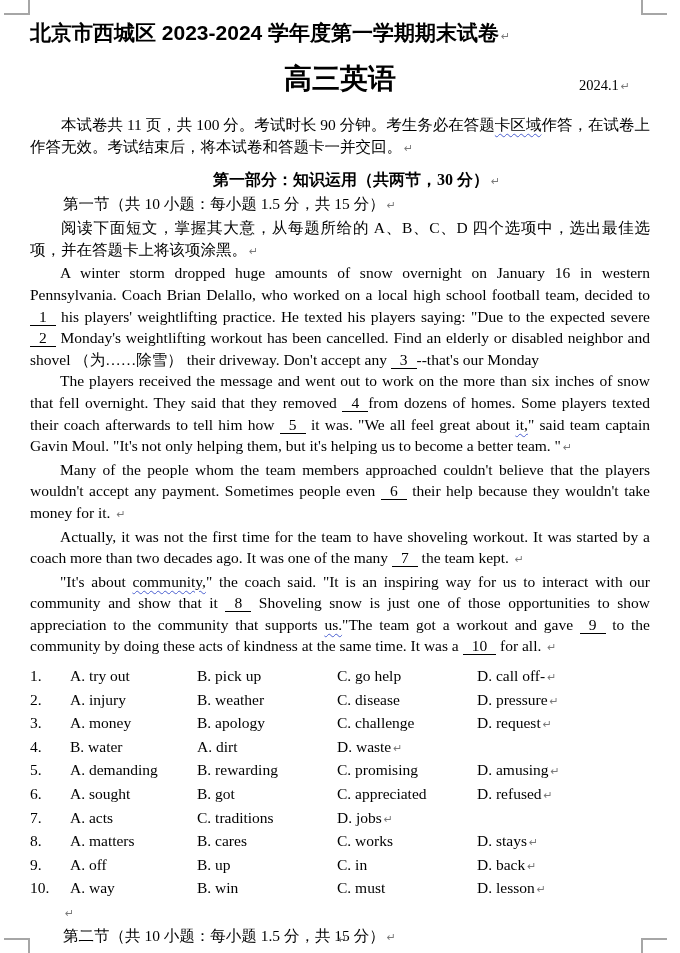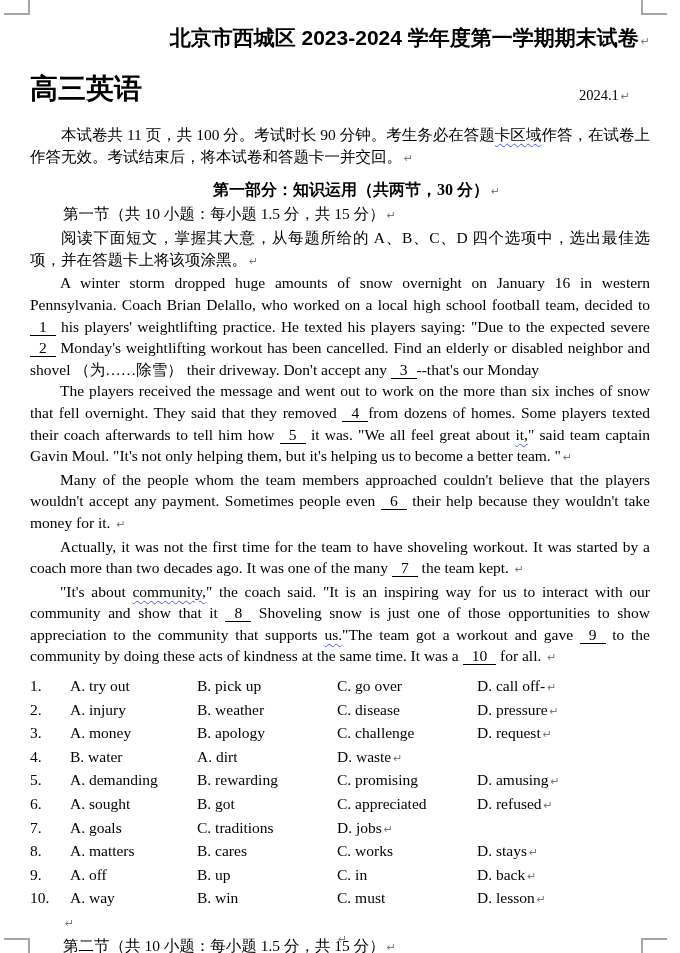--- a/index.html
+++ b/index.html
@@ -20,28 +20,28 @@
   .crop.bl{left:4px;bottom:0;border-right:2px solid #a6a6a6;border-top:2px solid #a6a6a6;}
   .crop.br{left:641px;bottom:0;border-left:2px solid #a6a6a6;border-top:2px solid #a6a6a6;}
 
   .ret{
     color:#7a7a7a;font-size:11px;font-weight:normal;
     font-family:"DejaVu Sans",sans-serif;margin-left:2px;
   }
   .bottom-ret{position:absolute;left:336px;top:933px;}
 
   .title{
-    text-align:right;
+    text-align:left;
     font-family:"Liberation Sans","DejaVu Sans",sans-serif;
-    font-weight:bold;font-size:21px;line-height:36px;
+    font-weight:bold;font-size:21px;line-height:26px;
     white-space:nowrap;
   }
   .subject-row{position:relative;margin-top:10px;height:38px;}
   .subject{
-    display:block;text-align:left;
+    display:block;text-align:center;
     font-family:"Liberation Sans","DejaVu Sans",sans-serif;
     font-weight:bold;font-size:28px;line-height:38px;
   }
   .date{position:absolute;right:20px;bottom:2px;font-size:14.5px;line-height:18px;}
 
   p{margin:0;}
   .notice{margin-top:16px;font-size:15.5px;line-height:21.6px;text-indent:31px;text-align:justify;}
   .h-part{margin-top:10px;margin-left:33px;font-weight:bold;font-size:16px;line-height:22px;text-align:center;}
   .h-sec{margin-left:33px;font-size:15.5px;line-height:22px;}
   .instructions{font-size:15.5px;line-height:21.6px;text-indent:31px;text-align:justify;}
@@ -99,21 +99,21 @@
 
     <p class="para"><span>Actually, it was not the first time for the team to have shoveling workout. It was started by a coach more than two decades ago. It was one of the many </span><span class="blank">7</span><span> the team kept. </span><span class="ret">↵</span></p>
 
     <p class="para"><span>"It's about </span><span class="wavy">community,</span><span>" the coach said. "It is an inspiring way for us to interact with our community and show that it </span><span class="blank">8</span><span> Shoveling snow is just one of those opportunities to show appreciation to the community that supports </span><span class="wavy">us.</span><span>"The team got a workout and gave </span><span class="blank">9</span><span> to the community by doing these acts of kindness at the same time. It was a </span><span class="blank">10</span><span> for all. </span><span class="ret">↵</span></p>
 
     <div class="options">
       <div class="opt-row">
           <span>1.</span>
           <span>A. try out</span>
           <span>B. pick up</span>
-          <span>C. go over</span>
+          <span>C. go help</span>
           <span><span>D. call off-</span><span class="ret">↵</span></span>
         </div>
       <div class="opt-row">
           <span>2.</span>
           <span>A. injury</span>
           <span>B. weather</span>
           <span>C. disease</span>
           <span><span>D. pressure</span><span class="ret">↵</span></span>
         </div>
       <div class="opt-row">
@@ -138,21 +138,21 @@
         </div>
       <div class="opt-row">
           <span>6.</span>
           <span>A. sought</span>
           <span>B. got</span>
           <span>C. appreciated</span>
           <span><span>D. refused</span><span class="ret">↵</span></span>
         </div>
       <div class="opt-row">
           <span>7.</span>
-          <span>A. goals</span>
+          <span>A. acts</span>
           <span>C. traditions</span>
           <span><span>D. jobs</span><span class="ret">↵</span></span>
         </div>
       <div class="opt-row">
           <span>8.</span>
           <span>A. matters</span>
           <span>B. cares</span>
           <span>C. works</span>
           <span><span>D. stays</span><span class="ret">↵</span></span>
         </div>

